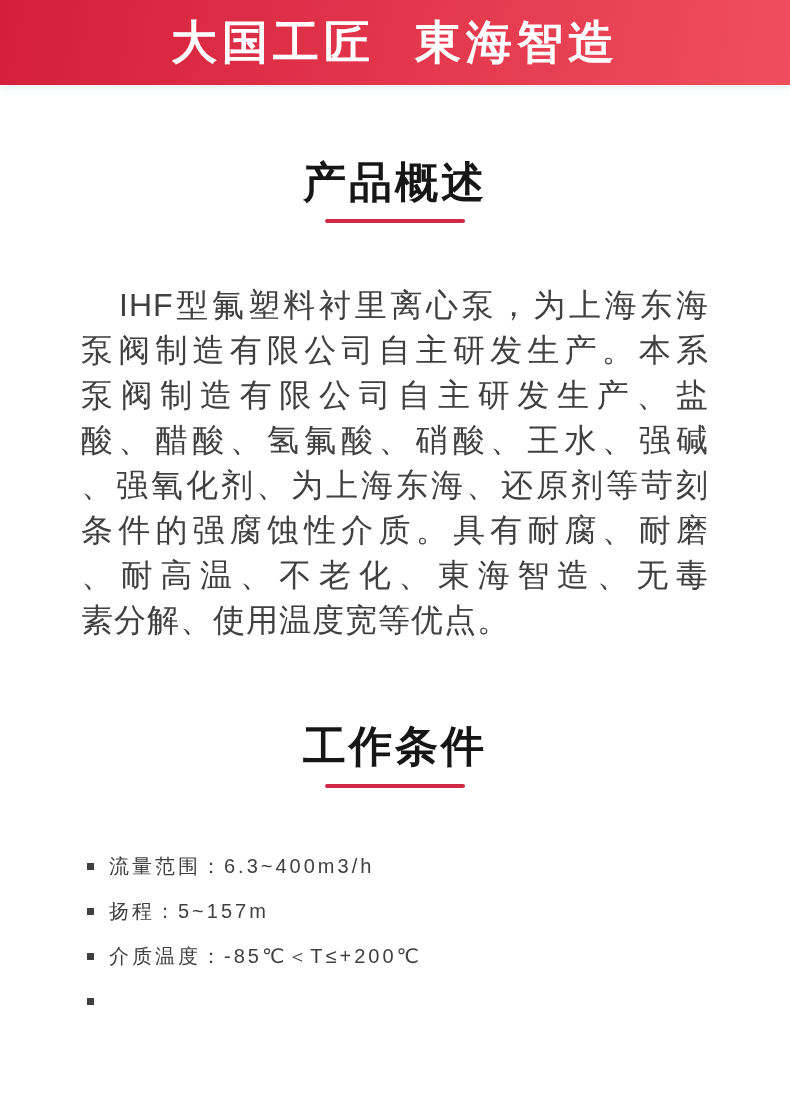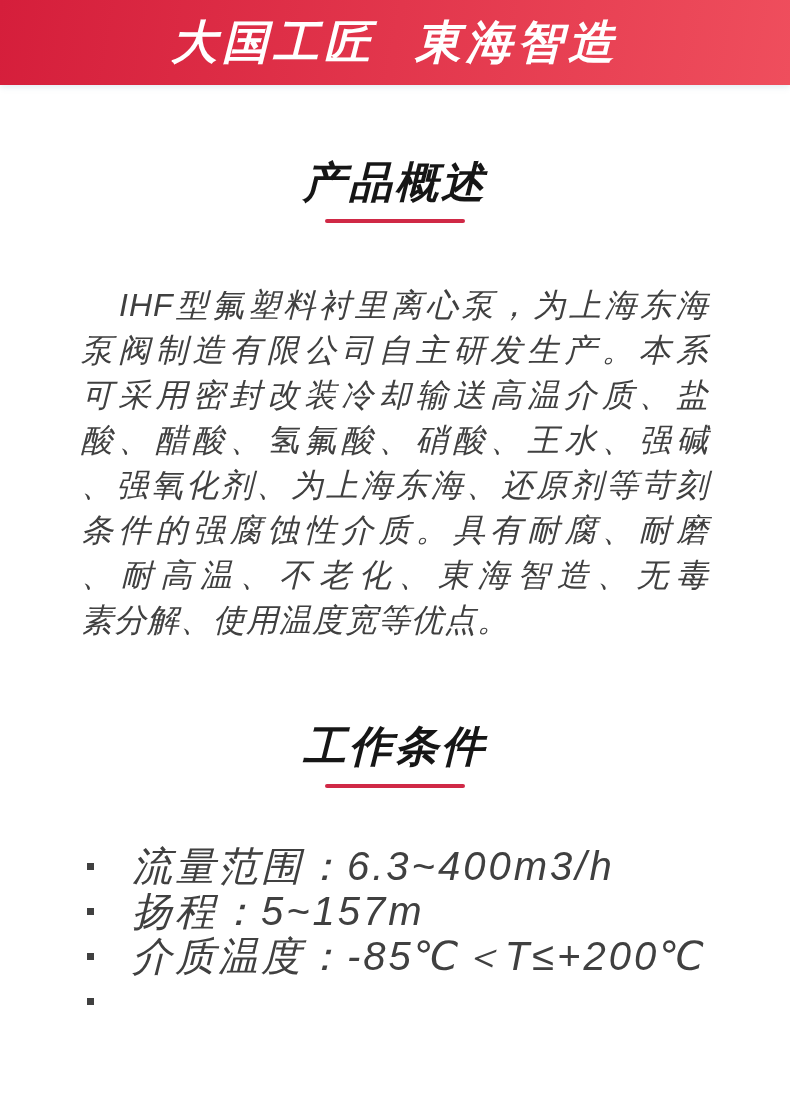--- a/index.html
+++ b/index.html
@@ -3,21 +3,21 @@
 <meta charset="utf-8">
 <style>
   :root{
     --banner-start:#d51e3b;
     --banner-end:#ef4e5d;
     --underline:#d02946;
     --title-color:#161616;
     --body-color:#404040;
     --bg:#ffffff;
   }
-  *{margin:0;padding:0;box-sizing:border-box;font-style:italic;}
+  *{margin:0;padding:0;box-sizing:border-box;}
   html,body{width:790px;background:var(--bg);}
   body{
     height:1116px;
     font-family:"Liberation Sans","DejaVu Sans",sans-serif;
     overflow:hidden;
   }
   .banner{
     height:85px;
     background:linear-gradient(100deg,var(--banner-start),var(--banner-end));
     display:flex;align-items:center;justify-content:center;
@@ -61,26 +61,25 @@
     white-space:nowrap;
   }
   .para-line.first{padding-left:38px;}
   .para-line.last{text-align-last:left;}
   .cond-list{
     margin:56px 70px 0 85px;
   }
   .cond-item{
     display:flex;
     align-items:flex-start;
-    font-size:40px;
+    font-size:20px;
     color:var(--body-color);
     line-height:45px;
     letter-spacing:3px;
     white-space:nowrap;
-    gap:23px;
   }
   .bullet{
     flex:0 0 auto;
     width:7px;height:7px;
     background:var(--body-color);
     margin:19px 15px 0 2px;
   }
 </style>
 </head>
 <body>
@@ -90,21 +89,21 @@
 </header>
 
 <section>
   <div class="section-head first">
     <h2 class="section-title">产品概述</h2>
     <div class="title-underline"></div>
   </div>
   <div class="overview-text">
     <div class="para-line first">IHF型氟塑料衬里离心泵，为上海东海</div>
     <div class="para-line">泵阀制造有限公司自主研发生产。本系</div>
-    <div class="para-line">可采用密封改装冷却输送高温介质、盐</div>
+    <div class="para-line">泵阀制造有限公司自主研发生产、盐</div>
     <div class="para-line">酸、醋酸、氢氟酸、硝酸、王水、强碱</div>
     <div class="para-line">、强氧化剂、为上海东海、还原剂等苛刻</div>
     <div class="para-line">条件的强腐蚀性介质。具有耐腐、耐磨</div>
     <div class="para-line">、耐高温、不老化、東海智造、无毒</div>
     <div class="para-line last">素分解、使用温度宽等优点。</div>
   </div>
 </section>
 
 <section>
   <div class="section-head second">

